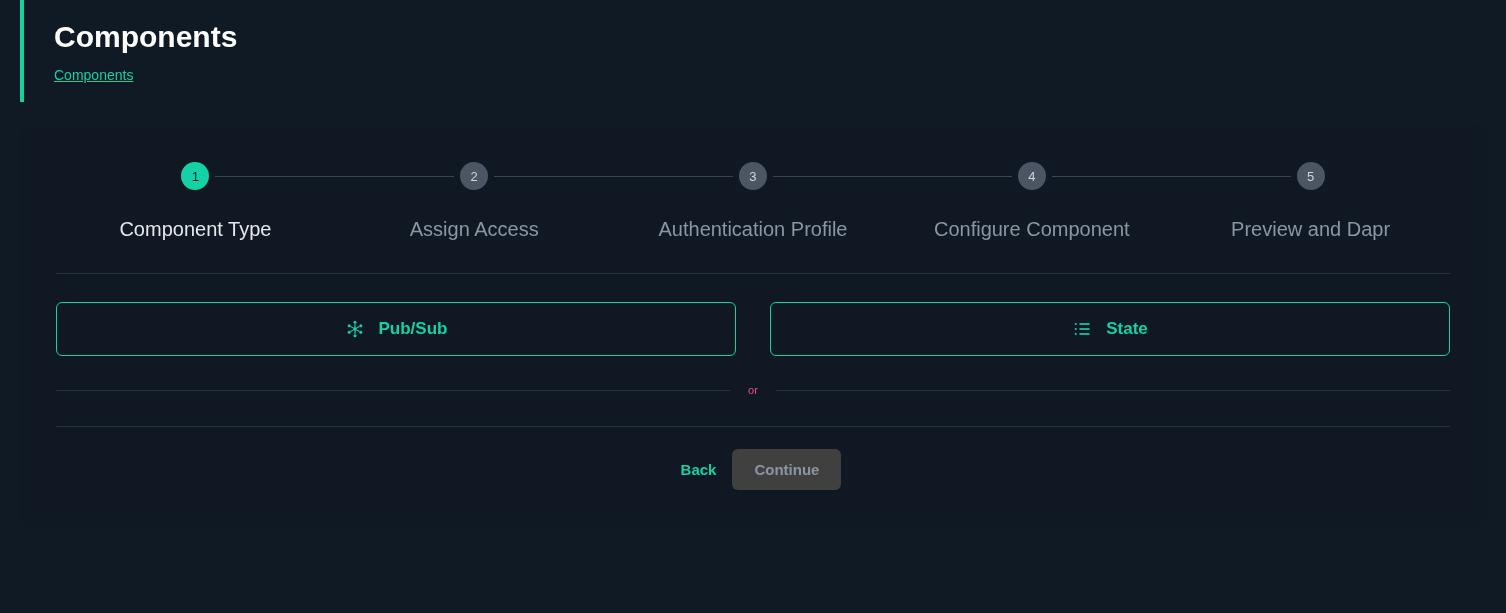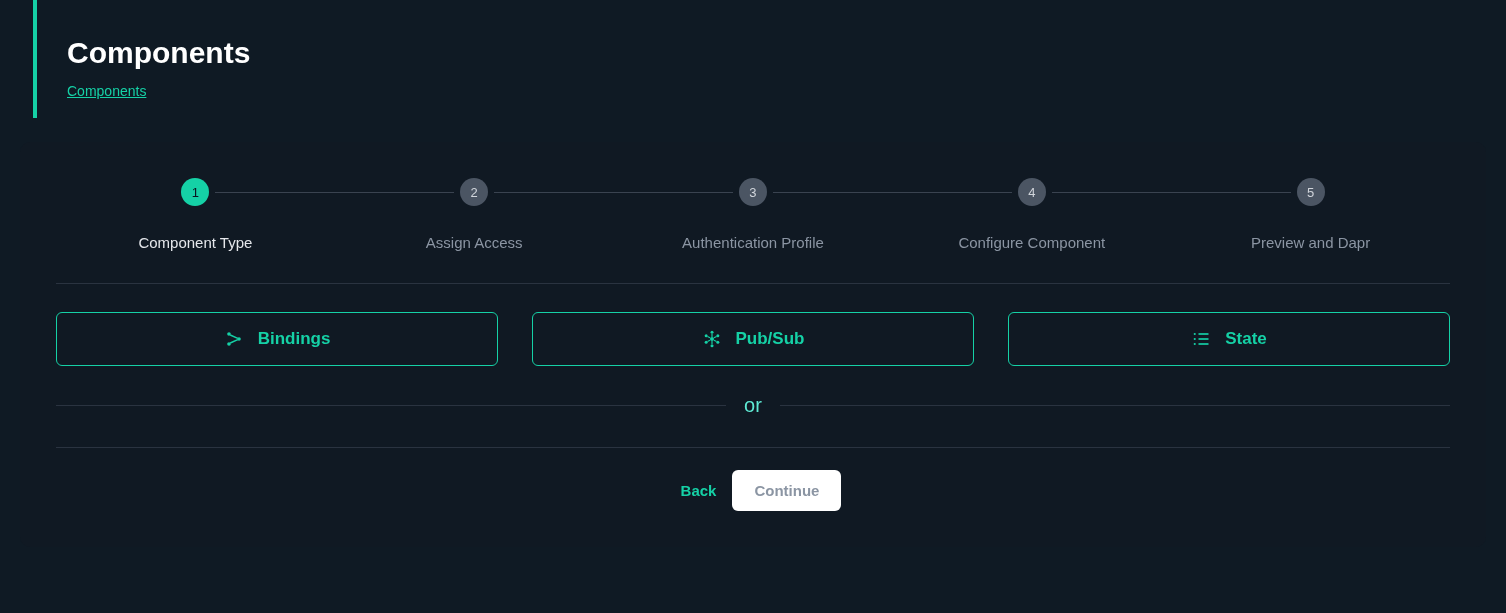--- a/index.html
+++ b/index.html
@@ -6,22 +6,22 @@
     body {
       background: #0f1a24;
       font-family: -apple-system, BlinkMacSystemFont, "Segoe UI", Helvetica, Arial, sans-serif;
       color: #e5e7eb;
       width: 1506px;
       height: 613px;
       overflow: hidden;
     }
     .header {
       border-left: 4px solid #15d1a6;
-      padding: 36px 0 18px 30px;
-      margin: 0 0 0 33px;
+      padding: 20px 0 18px 30px;
+      margin: 0 0 0 20px;
     }
     .page-title {
       font-size: 30px;
       font-weight: 700;
       color: #ffffff;
       margin-bottom: 12px;
     }
     .breadcrumb {
       color: #15d1a6;
       text-decoration: underline;
@@ -59,21 +59,21 @@
       justify-content: center;
       font-size: 13px;
       z-index: 2;
       margin-bottom: 28px;
     }
     .step.active .step-circle {
       background: #15d1a6;
       color: #0b1520;
     }
     .step-label {
-      font-size: 15px;
+      font-size: 20px;
       color: #8b95a3;
       white-space: nowrap;
     }
     .step.active .step-label {
       color: #e5e7eb;
     }
     .step-line {
       position: absolute;
       top: 14px;
       height: 1px;
@@ -107,21 +107,21 @@
     }
     .option-btn svg { width: 20px; height: 20px; }
 
     .divider {
       display: flex;
       align-items: center;
       gap: 18px;
       margin: 14px 0 30px 0;
     }
     .divider .line { flex: 1; height: 1px; background: #2a3340; }
-    .divider .or { color: #5eead4; font-size: 20px; }
+    .divider .or { color: #ec4899; font-size: 11px; }
 
     .import-link {
       display: block;
       text-align: center;
       color: #15d1a6;
       text-decoration: underline;
       font-size: 16px;
       cursor: pointer;
       margin-bottom: 36px;
     }
@@ -137,21 +137,21 @@
     .back-btn {
       background: transparent;
       border: none;
       color: #15d1a6;
       font-size: 15px;
       font-weight: 600;
       cursor: pointer;
       padding: 8px 16px;
     }
     .continue-btn {
-      background: #ffffff;
+      background: #404040;
       border: none;
       color: #8b95a3;
       font-size: 15px;
       font-weight: 600;
       padding: 12px 22px;
       border-radius: 6px;
       cursor: pointer;
     }
   </style>
 </head>
@@ -189,29 +189,20 @@
       <div class="step-label">Configure Component</div>
     </div>
     <div class="step">
       <div class="step-line left"></div>
       <div class="step-circle">5</div>
       <div class="step-label">Preview and Dapr</div>
     </div>
   </div>
 
   <div class="options">
-    <button class="option-btn">
-      <svg viewBox="0 0 24 24" fill="currentColor">
-        <circle cx="6" cy="6" r="2.2"></circle>
-        <circle cx="6" cy="18" r="2.2"></circle>
-        <circle cx="18" cy="12" r="2.2"></circle>
-        <path d="M7.5 7.2 L16.5 11.2 M7.5 16.8 L16.5 12.8" stroke="currentColor" stroke-width="1.8" fill="none"></path>
-      </svg>
-      <span>Bindings</span>
-    </button>
     <button class="option-btn">
       <svg viewBox="0 0 24 24" fill="currentColor">
         <circle cx="12" cy="12" r="2.4"></circle>
         <circle cx="12" cy="4" r="1.8"></circle>
         <circle cx="19" cy="8" r="1.8"></circle>
         <circle cx="19" cy="16" r="1.8"></circle>
         <circle cx="12" cy="20" r="1.8"></circle>
         <circle cx="5" cy="16" r="1.8"></circle>
         <circle cx="5" cy="8" r="1.8"></circle>
         <path d="M12 6v3.6M17.4 9l-3 1.6M17.4 15l-3-1.6M12 18v-3.6M6.6 15l3-1.6M6.6 9l3 1.6" stroke="currentColor" stroke-width="1.4" fill="none"></path>

